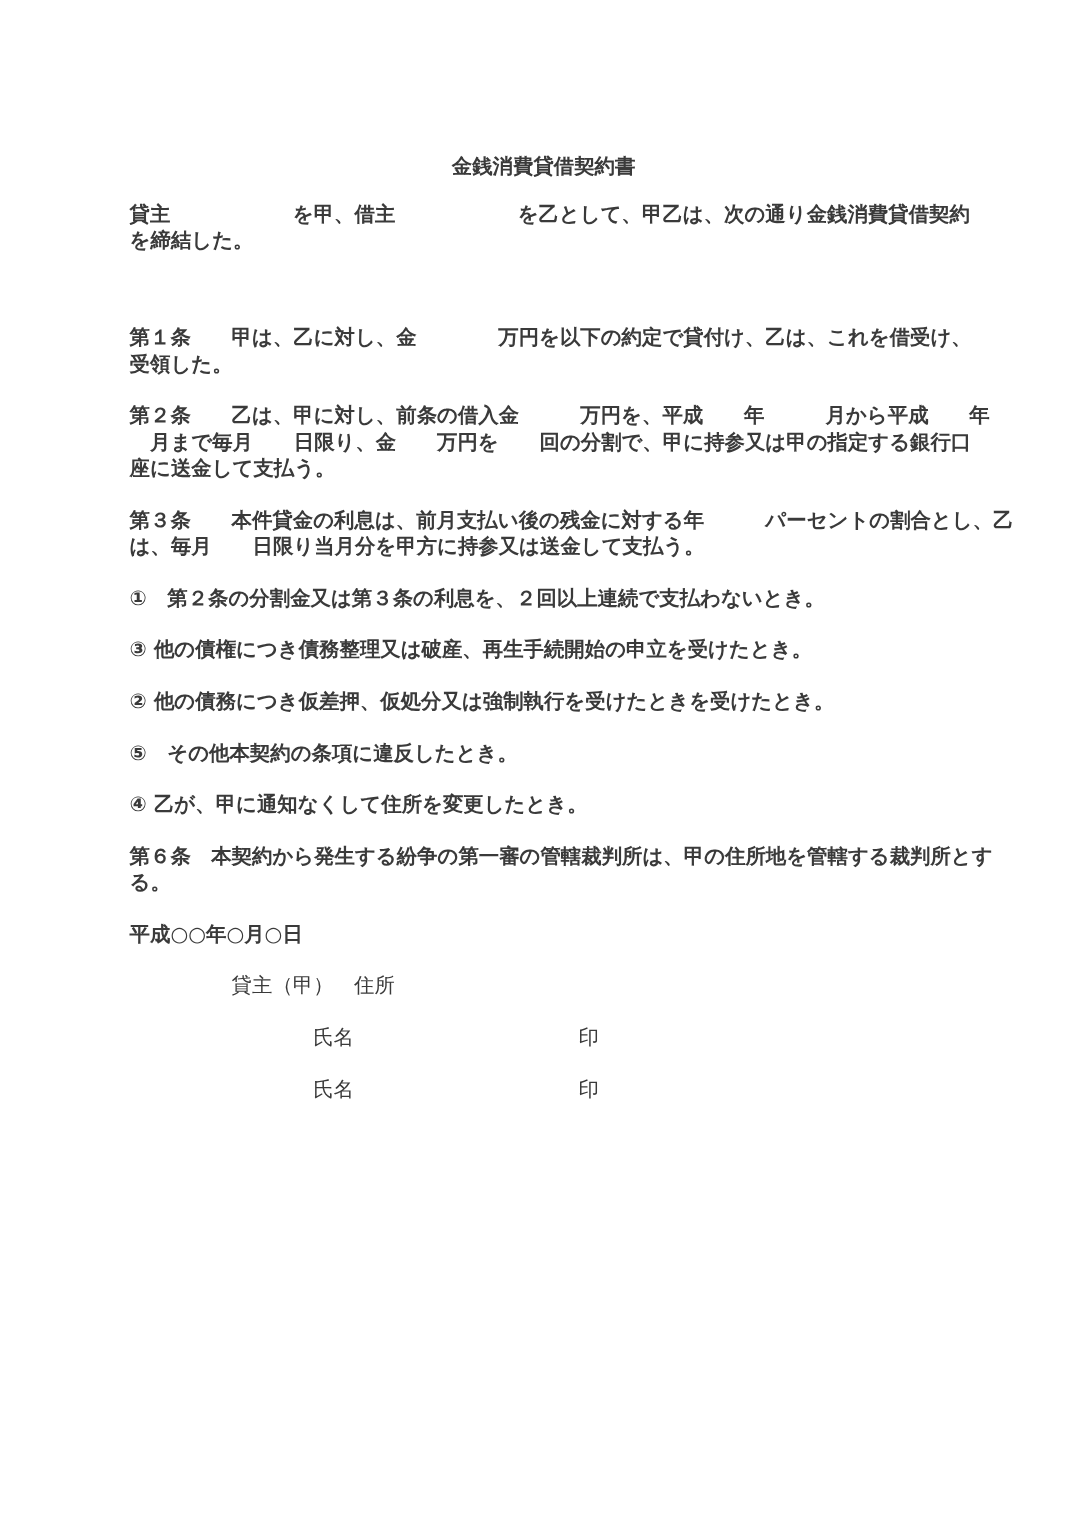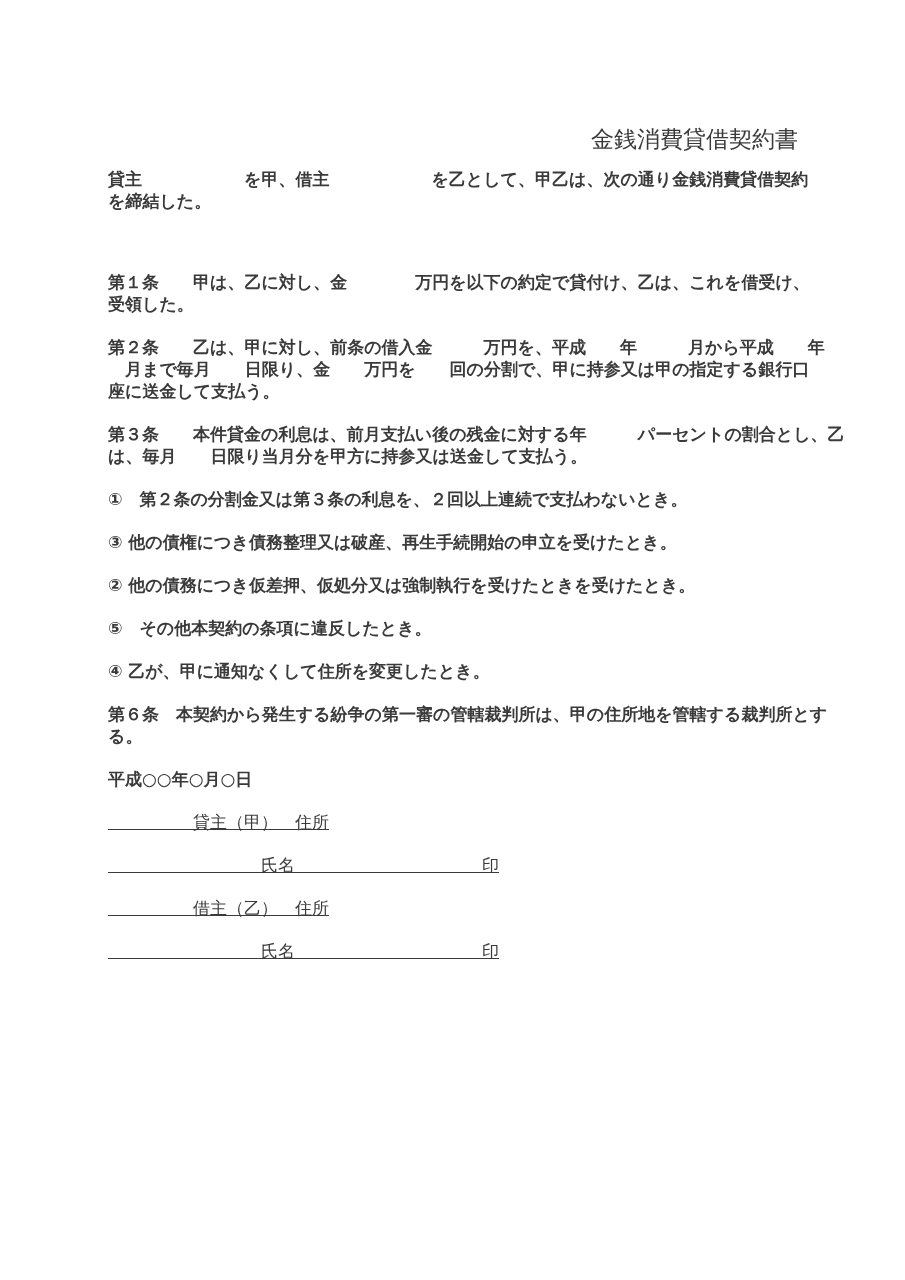--- a/index.html
+++ b/index.html
@@ -17,38 +17,37 @@
     width: 905px;
     height: 1280px;
     padding: 128px 100px 0 108px;
     font-family: "DejaVu Sans", sans-serif;
     font-size: 17px;
     line-height: 22px;
     color: #3a3a3a;
   }
   .doc-title {
     width: 690px;
-    text-align: right;
-    font-size: 23px;
-    font-weight: normal;
+    text-align: center;
+    font-size: 17px;
+    font-weight: bold;
     margin: 0 0 18px 0;
     white-space: pre;
   }
   .para {
     white-space: pre;
     margin: 0 0 21px 0;
     font-weight: bold;
   }
   .para.gap-2x {
     margin-bottom: 59px;
   }
   .sig-line {
     white-space: pre;
     margin: 0 0 21px 0;
-    text-decoration: underline;
   }
 </style>
 </head>
 <body style="background: rgb(255, 255, 255);">
 
 <div class="page" style="color: rgb(58, 58, 58);">
 
   <div class="doc-title">金銭消費貸借契約書</div>
 
   <div class="para gap-2x">貸主　　　　　　を甲、借主　　　　　　を乙として、甲乙は、次の通り金銭消費貸借契約
@@ -79,17 +78,16 @@
   <div class="para">第６条　本契約から発生する紛争の第一審の管轄裁判所は、甲の住所地を管轄する裁判所とす
 る。</div>
 
 
   <div class="para">平成○○年○月○日</div>
 
   <div class="sig-line">　　　　　貸主（甲）　住所</div>
 
   <div class="sig-line">　　　　　　　　　氏名　　　　　　　　　　　印</div>
 
-  <div class="sig-line">　　　　　借主（乙）　住所</div>
 
   <div class="sig-line">　　　　　　　　　氏名　　　　　　　　　　　印</div>
 
 </div>
 
 </body></html>

